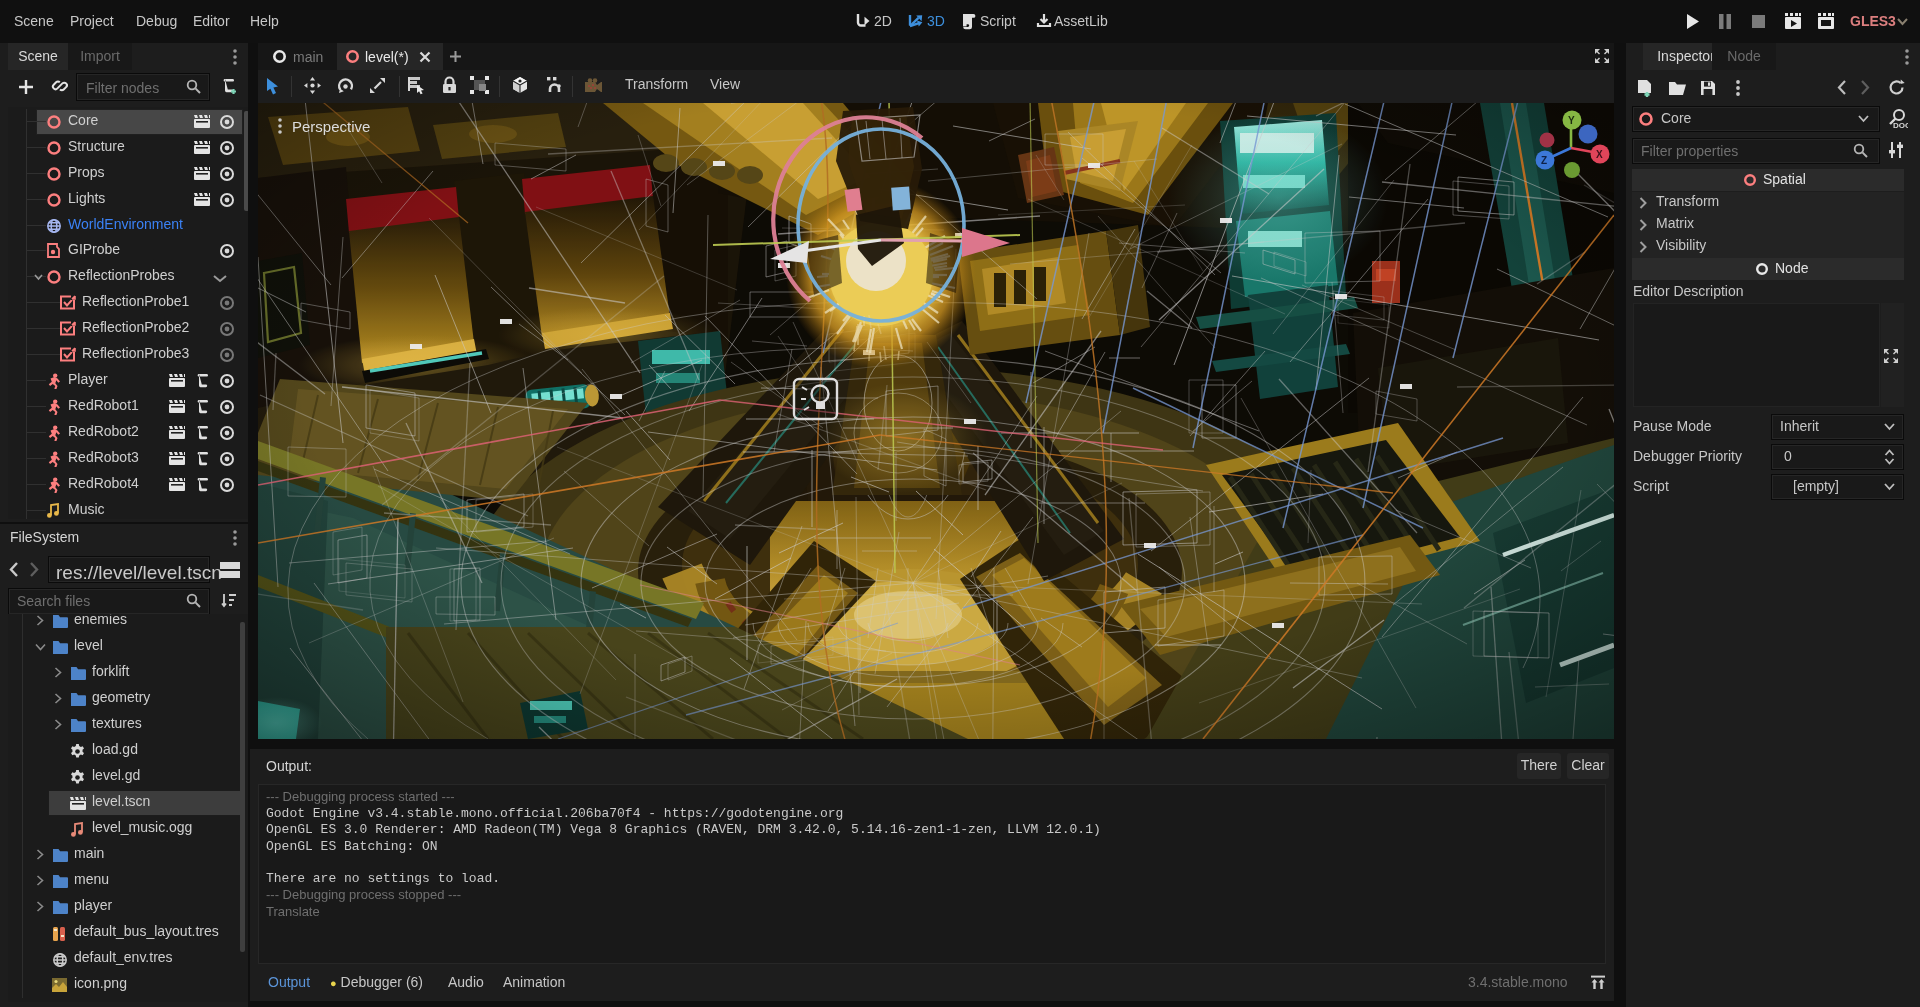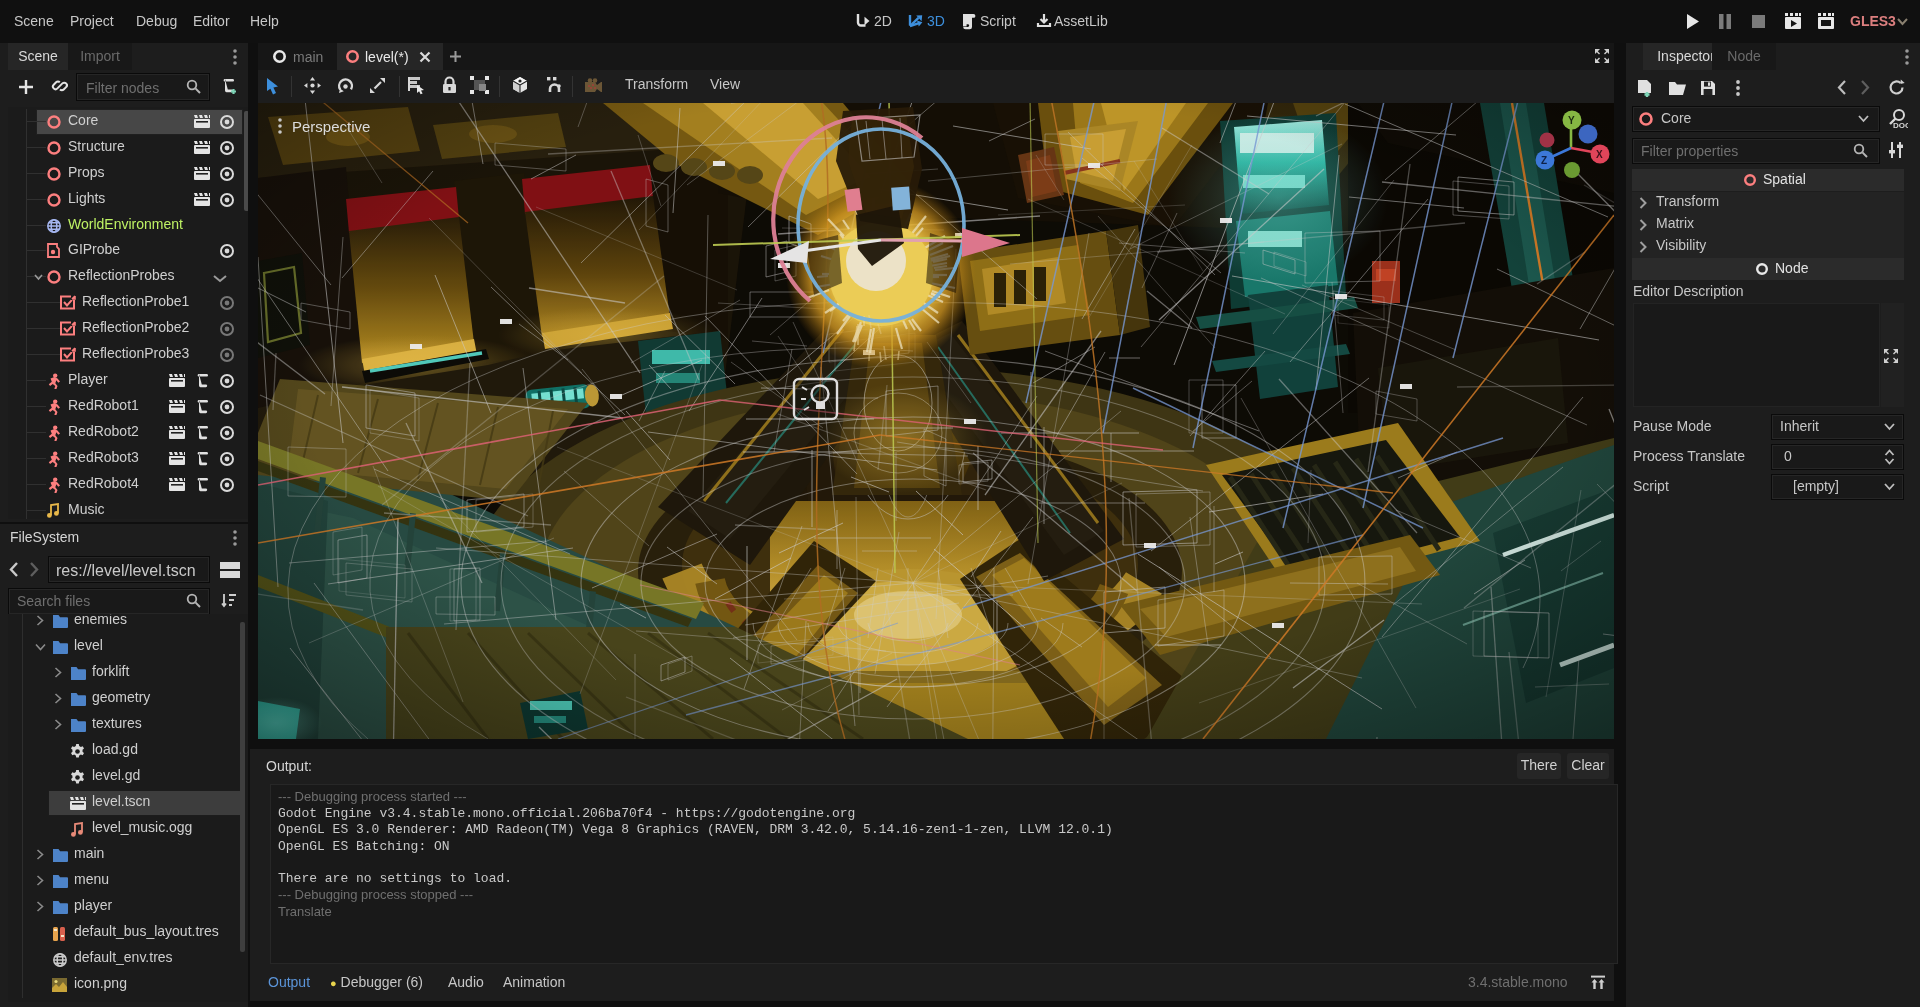--- a/index.html
+++ b/index.html
@@ -184,21 +184,21 @@
       </svg>
 <div class="abs" style="left:18px;top:106px;width:1px;height:26px;background:#303030;"></div>
       <div class="abs" style="left:18px;top:118px;width:20px;height:1px;background:#303030;"></div>
       <svg class="abs" style="left:38px;top:111px;" width="16" height="16" viewBox="0 0 16 16">
         <g stroke="#a5b6f0" stroke-width="1.5" fill="none">
           <circle cx="8" cy="8" r="6.2"></circle>
           <ellipse cx="8" cy="8" rx="2.8" ry="6.2"></ellipse>
           <path d="M1.8 8h12.4M2.6 4.8h10.8M2.6 11.2h10.8"></path>
         </g>
       </svg>
-      <div class="abs" style="left:60px;top:109px;color:#bef264;white-space:nowrap;">WorldEnvironment</div>
+      <div class="abs" style="left:60px;top:109px;color:#3b82f6;white-space:nowrap;">WorldEnvironment</div>
 <div class="abs" style="left:18px;top:131px;width:1px;height:26px;background:#303030;"></div>
       <div class="abs" style="left:18px;top:143px;width:20px;height:1px;background:#303030;"></div>
       <svg class="abs" style="left:38px;top:136px;" width="15" height="16" viewBox="0 0 15 16">
         <path d="M2 1h9v3l2 2v8H2z" stroke="#fc7f7f" stroke-width="1.8" fill="none"></path>
         <circle cx="7" cy="9" r="2.2" fill="#fc7f7f"></circle>
       </svg>
       <div class="abs" style="left:60px;top:134px;color:#cfcfcf;white-space:nowrap;">GIProbe</div>
       <svg class="abs" style="left:211px;top:136px;" width="16" height="16" viewBox="0 0 16 16">
         <circle cx="8" cy="8" r="6" stroke="#d9d9d9" stroke-width="2" fill="none"></circle>
         <circle cx="8" cy="8" r="2.4" fill="#d9d9d9"></circle>
@@ -389,21 +389,21 @@
         <circle cx="2" cy="14" r="1.8"></circle>
       </g>
     </svg>
 <svg class="abs" style="left:8px;top:562px;" width="12" height="15" viewBox="0 0 12 15">
       <path d="M9 1L3 7.5 9 14" stroke="#c9c9c9" stroke-width="2.4" fill="none"></path>
     </svg>
 <svg class="abs" style="left:28px;top:562px;" width="12" height="15" viewBox="0 0 12 15">
       <path d="M3 1l6 6.5L3 14" stroke="#5e5e5e" stroke-width="2.4" fill="none"></path>
     </svg>
 <div class="abs well" style="left:48px;top:556px;width:162px;height:27px;"></div>
-<div class="abs" style="left:56px;top:562px;color:#c9c9c9;font-size:16px;">res://level/level.tscn</div>
+<div class="abs" style="left:56px;top:562px;color:#c9c9c9;font-size:19px;">res://level/level.tscn</div>
 <svg class="abs" style="left:218px;top:558px;" width="24" height="24" viewBox="0 0 24 24">
       <rect x="2" y="4" width="20" height="7" fill="#d8d8d8"></rect>
       <rect x="2" y="13" width="20" height="7" fill="#d8d8d8"></rect>
     </svg>
 <div class="abs well" style="left:8px;top:588px;width:202px;height:27px;"></div>
 <div class="abs dim" style="left:17px;top:593px;">Search files</div>
 <svg class="abs" style="left:186px;top:593px;" width="15" height="15" viewBox="0 0 15 15">
       <circle cx="6" cy="6" r="4.3" stroke="#b5b5b5" stroke-width="1.8" fill="none"></circle>
       <path d="M9.4 9.4L14 14" stroke="#b5b5b5" stroke-width="2"></path>
     </svg>
@@ -1313,21 +1313,21 @@
 <circle cx="1289" cy="37" r="7.5" fill="#a03246"></circle>
 <circle cx="1330" cy="31" r="9.5" fill="#3c66c0"></circle>
 <circle cx="1314" cy="67" r="8" fill="#6a9a32"></circle>
 </svg>
 </div>
 
 <div class="abs" style="left:250px;top:749px;width:1364px;height:222px;background:#1d1d1d;"></div>
 <div class="abs" style="left:266px;top:758px;color:#d5d5d5;">Output:</div>
 <div class="abs" style="left:1517px;top:753px;width:44px;height:26px;background:#262626;border-radius:3px;text-align:center;line-height:25px;color:#d0d0d0;">There</div>
 <div class="abs" style="left:1567px;top:753px;width:42px;height:26px;background:#262626;border-radius:3px;text-align:center;line-height:25px;color:#d0d0d0;">Clear</div>
-<div class="abs" style="left:258px;top:784px;width:1348px;height:180px;background:#191919;box-shadow:inset 0 0 0 1px #272727;font-family:'Liberation Mono',monospace;font-size:13px;line-height:16.2px;padding:5px 0 0 8px;white-space:pre;color:#c9c9c9;margin-left:12px;"><span class="dim">--- Debugging process started ---</span>
+<div class="abs" style="left:258px;top:784px;width:1348px;height:180px;background:#191919;box-shadow:inset 0 0 0 1px #272727;font-family:'Liberation Mono',monospace;font-size:13px;line-height:16.2px;padding:5px 0 0 8px;white-space:pre;color:#c9c9c9;"><span class="dim">--- Debugging process started ---</span>
 Godot Engine v3.4.stable.mono.official.206ba70f4 - https://godotengine.org
 OpenGL ES 3.0 Renderer: AMD Radeon(TM) Vega 8 Graphics (RAVEN, DRM 3.42.0, 5.14.16-zen1-1-zen, LLVM 12.0.1)
 OpenGL ES Batching: ON
 
 There are no settings to load.
 <span class="dim">--- Debugging process stopped ---</span>
 <span class="dim">Translate</span></div>
 
 <div class="abs" style="left:250px;top:966px;width:1364px;height:35px;background:#1d1d1d;"></div>
 <div class="abs" style="left:268px;top:974px;color:#5b94d8;">Output</div>
@@ -1446,21 +1446,21 @@
       <g fill="#cfcfcf">
         <path d="M1 6V1h5L3.8 3.2 6 5.4 5 6.4 2.8 4.2zM15 6V1h-5l2.2 2.2L10 5.4l1 1 2.2-2.2zM1 10v5h5l-2.2-2.2L6 10.6l-1-1-2.2 2.2zM15 10v5h-5l2.2-2.2L10 10.6l1-1 2.2 2.2z"></path>
       </g>
     </svg>
 <div class="abs txt" style="left:1633px;top:418px;">Pause Mode</div>
 <div class="abs well" style="left:1771px;top:414px;width:133px;height:26px;"></div>
 <div class="abs txt" style="left:1780px;top:418px;">Inherit</div>
 <svg class="abs" style="left:1884px;top:423px;" width="11" height="8" viewBox="0 0 11 8">
       <path d="M1 1l4.5 5L10 1" stroke="#bdbdbd" stroke-width="1.8" fill="none"></path>
     </svg>
-<div class="abs txt" style="left:1633px;top:448px;">Process Translate</div>
+<div class="abs txt" style="left:1633px;top:448px;">Debugger Priority</div>
 <div class="abs well" style="left:1771px;top:444px;width:133px;height:26px;"></div>
 <div class="abs txt" style="left:1784px;top:448px;">0</div>
 <svg class="abs" style="left:1884px;top:449px;" width="11" height="16" viewBox="0 0 11 16">
       <path d="M1.5 6L5.5 1.5 9.5 6M1.5 10l4 4.5 4-4.5" stroke="#bdbdbd" stroke-width="1.8" fill="none"></path>
     </svg>
 <div class="abs txt" style="left:1633px;top:478px;">Script</div>
 <div class="abs well" style="left:1771px;top:474px;width:133px;height:26px;"></div>
 <div class="abs txt" style="left:1793px;top:478px;">[empty]</div>
 <svg class="abs" style="left:1884px;top:483px;" width="11" height="8" viewBox="0 0 11 8">
       <path d="M1 1l4.5 5L10 1" stroke="#bdbdbd" stroke-width="1.8" fill="none"></path>

